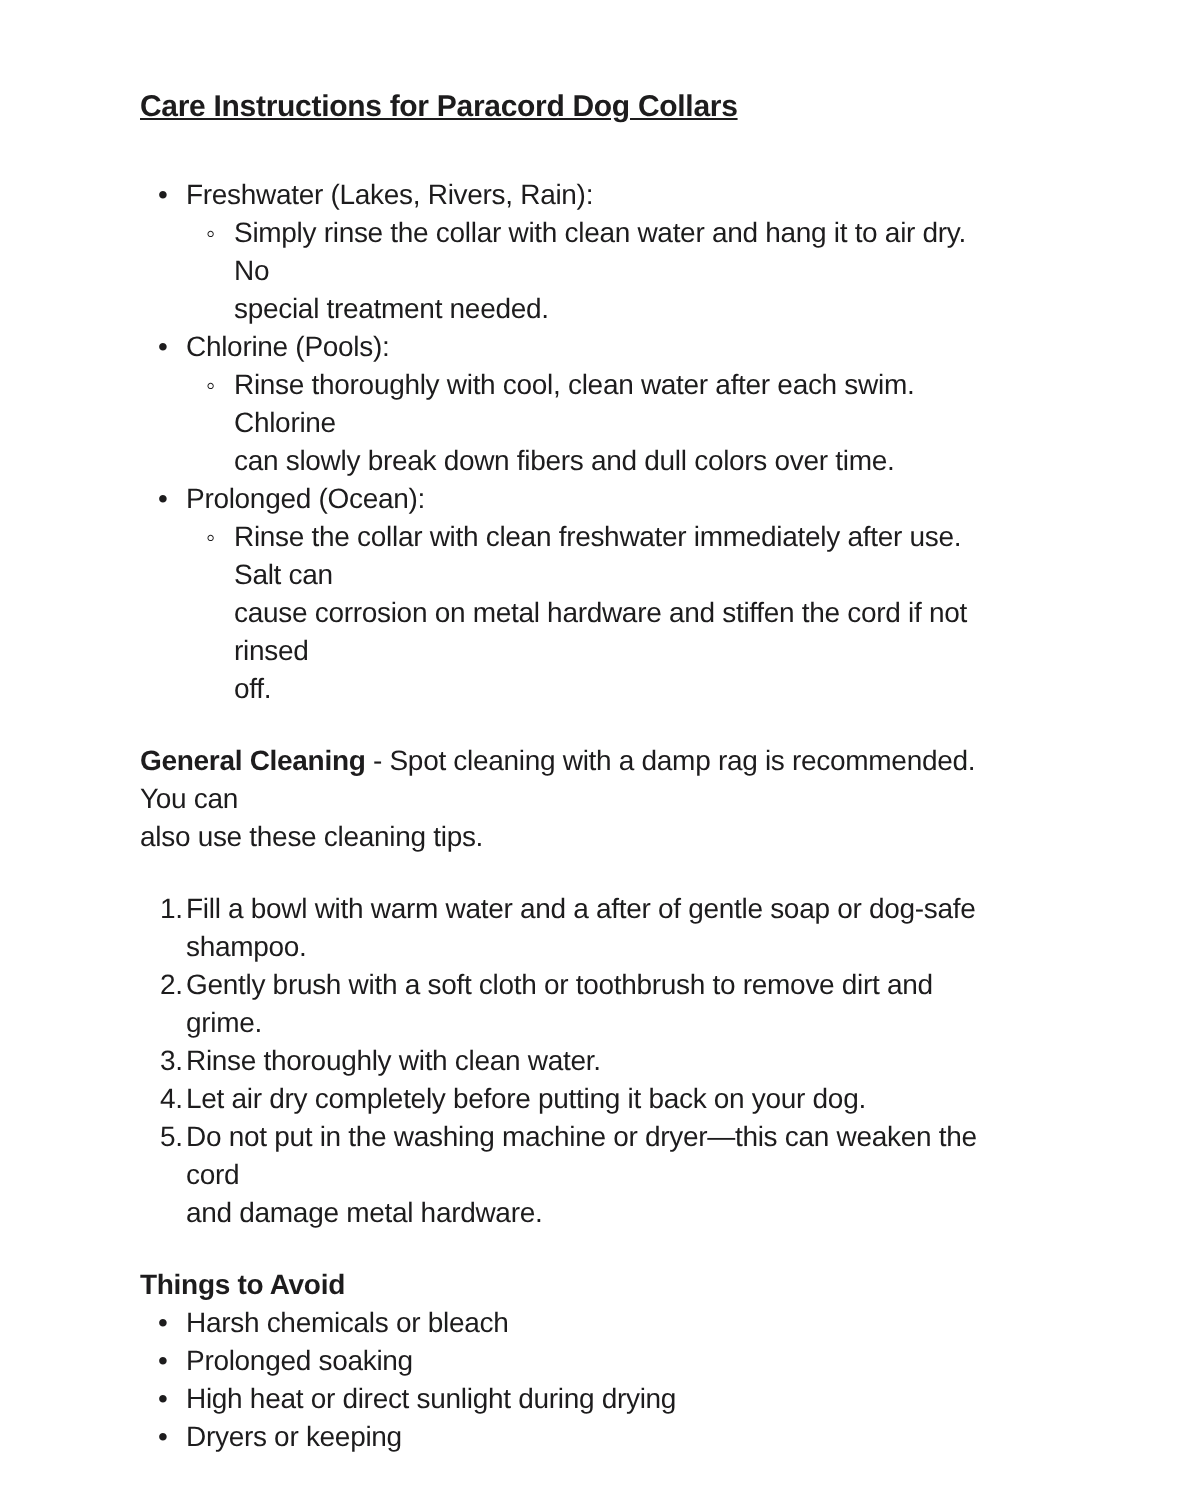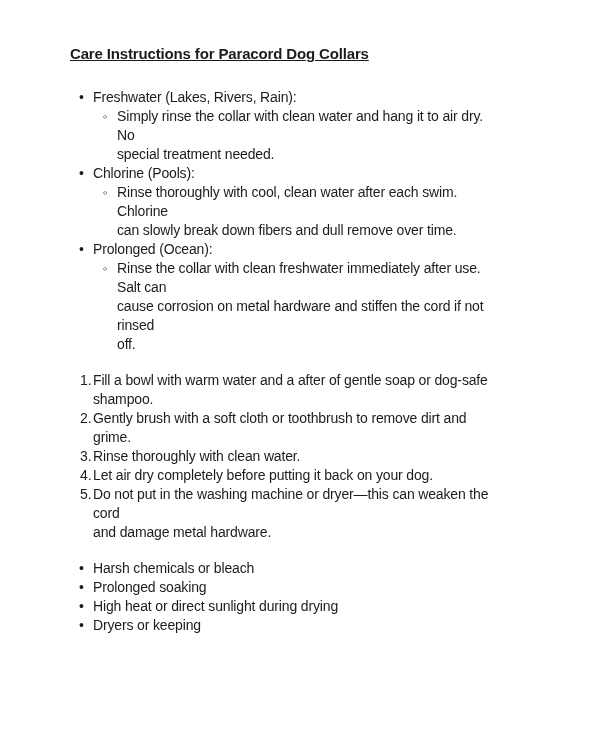--- a/index.html
+++ b/index.html
@@ -69,34 +69,36 @@
       <span class="txt">Simply rinse the collar with clean water and hang it to air dry. No
 special treatment needed.</span>
     </div>
     <div class="li l1">
       <span class="marker-l1">•</span>
       <span class="txt">Chlorine (Pools):</span>
     </div>
     <div class="li l2">
       <span class="marker-l2">◦</span>
       <span class="txt">Rinse thoroughly with cool, clean water after each swim. Chlorine
-can slowly break down fibers and dull remove over time.</span>
+can slowly break down fibers and dull colors over time.</span>
     </div>
     <div class="li l1">
       <span class="marker-l1">•</span>
       <span class="txt">Prolonged (Ocean):</span>
     </div>
     <div class="li l2">
       <span class="marker-l2">◦</span>
       <span class="txt">Rinse the collar with clean freshwater immediately after use. Salt can
 cause corrosion on metal hardware and stiffen the cord if not rinsed
 off.</span>
     </div>
   </div>
 
+  <p class="para"><strong>General Cleaning</strong><span> - Spot cleaning with a damp rag is recommended. You can
+also use these cleaning tips.</span></p>
 
   <div class="list">
     <div class="li">
       <span class="marker-num">1.</span>
       <span class="txt">Fill a bowl with warm water and a after of gentle soap or dog-safe
 shampoo.</span>
     </div>
     <div class="li">
       <span class="marker-num">2.</span>
       <span class="txt">Gently brush with a soft cloth or toothbrush to remove dirt and grime.</span>
@@ -109,20 +111,21 @@
       <span class="marker-num">4.</span>
       <span class="txt">Let air dry completely before putting it back on your dog.</span>
     </div>
     <div class="li">
       <span class="marker-num">5.</span>
       <span class="txt">Do not put in the washing machine or dryer—this can weaken the cord
 and damage metal hardware.</span>
     </div>
   </div>
 
+  <p class="heading-para">Things to Avoid</p>
 
   <div class="list tight">
     <div class="li l1">
       <span class="marker-l1">•</span>
       <span class="txt">Harsh chemicals or bleach</span>
     </div>
     <div class="li l1">
       <span class="marker-l1">•</span>
       <span class="txt">Prolonged soaking</span>
     </div>

